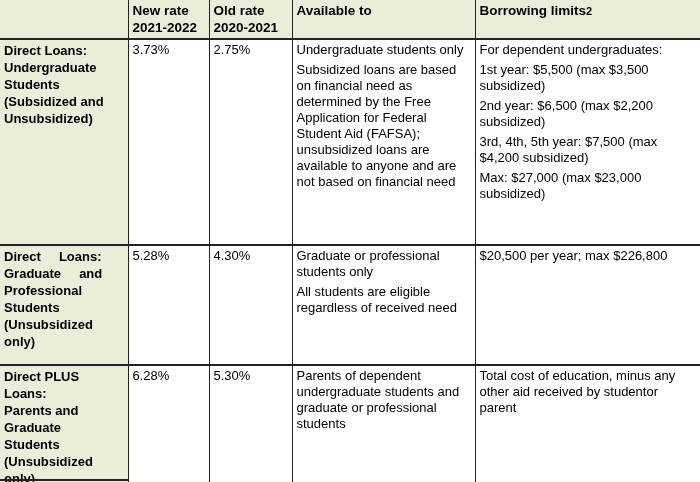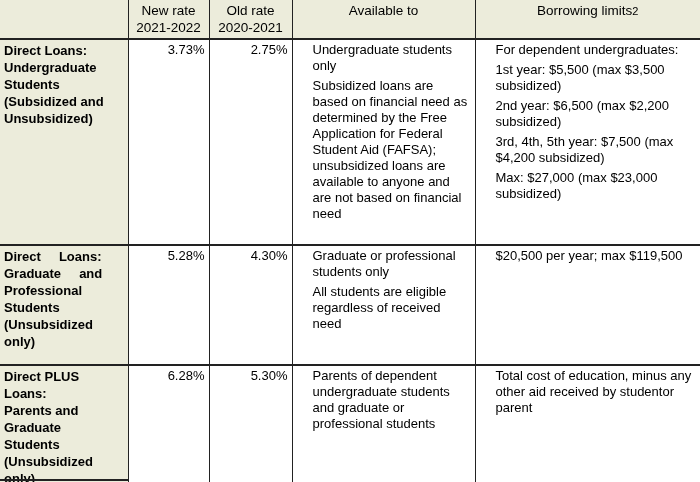--- a/index.html
+++ b/index.html
@@ -26,42 +26,42 @@
   th, td {
     vertical-align: top;
     padding: 2px 4px;
     border-left: 1.5px solid var(--border);
     font-size: 13px;
     overflow: hidden;
   }
   th:first-child, td:first-child { border-left: none; }
   thead th {
     background: var(--accent_bg);
-    text-align: center;
+    text-align: left;
     font-size: 13.5px;
-    font-weight: normal;
+    font-weight: bold;
     line-height: 17px;
     height: 33px;
     border-bottom: 2px solid var(--border);
     white-space: pre-wrap;
     margin-top: 17px;
   }
   tbody tr + tr td { border-top: 2px solid var(--border); }
   tbody tr:nth-child(1) td { height: 200px; }
   tbody tr:nth-child(2) td { height: 114px; }
   tbody tr:nth-child(3) td { height: 109px; }
   td.name-cell {
     background: var(--accent_bg);
     font-weight: bold;
     white-space: pre-wrap;
     line-height: 17px;
   }
-  td.rate-cell { line-height: 16px; text-align: right; }
+  td.rate-cell { line-height: 16px; }
   td.desc-cell p {
-    margin: 0 0 4px 16px;
+    margin: 0 0 4px 0;
     line-height: 16px;
   }
   .fnote { font-size: 11px; }
   .bottom-cut-line {
     position: absolute;
     left: 0;
     top: 479px;
     width: 129px;
     height: 2px;
     background: var(--border);
@@ -118,21 +118,21 @@
 Students
 (Unsubsidized
 only)</td>
         <td class="rate-cell">5.28%</td>
         <td class="rate-cell">4.30%</td>
         <td class="desc-cell">
           <p>Graduate or professional students only</p>
           <p>All students are eligible regardless of received need</p>
         </td>
         <td class="desc-cell">
-          <p>$20,500 per year; max $119,500</p>
+          <p>$20,500 per year; max $226,800</p>
         </td>
       </tr>
       <tr>
         <td class="name-cell">Direct PLUS
 Loans:
 Parents and
 Graduate
 Students
 (Unsubsidized
 only)</td>

